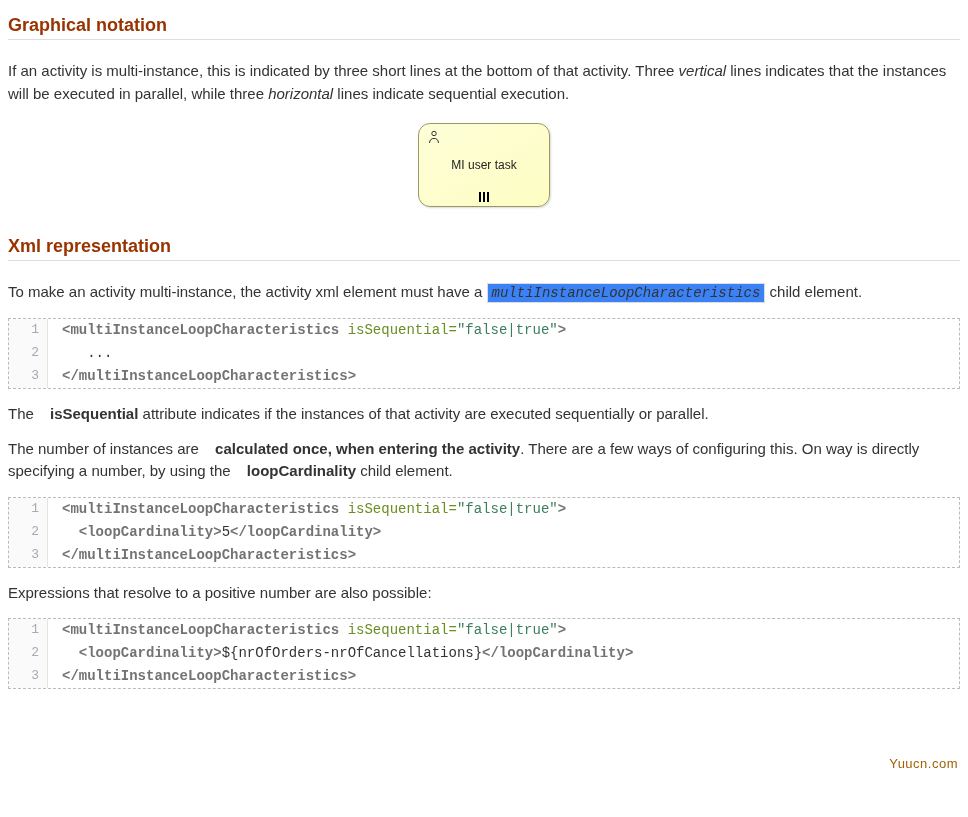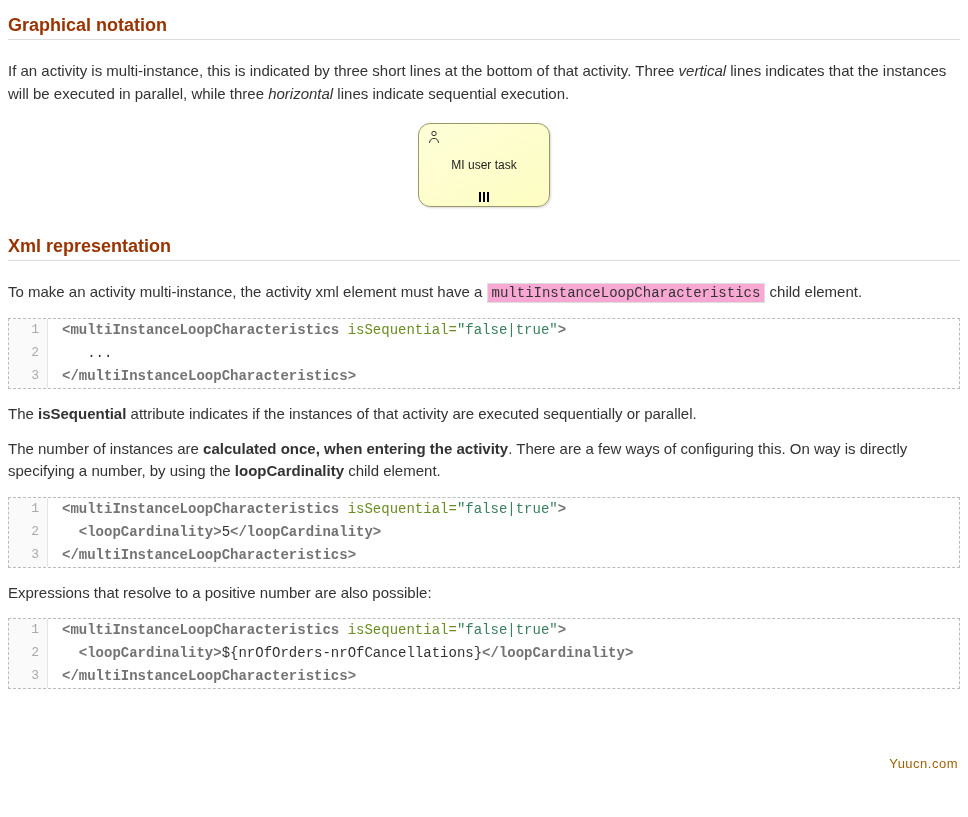--- a/index.html
+++ b/index.html
@@ -15,28 +15,29 @@
   }
   h3.section {
     font-size: 18px;
     font-weight: 700;
     color: #993300;
     margin: 4px 0 20px 0;
     border-bottom: 1px solid #ddd;
   }
   p { margin: 12px 0; }
   em { font-style: italic; }
-  strong { font-weight: 700; }
+  strong { font-weight: 700; margin-left: 12px; }
   code.inline {
     font-family: Consolas, "Courier New", monospace;
-    background: #f9a8d4;
+    background: #3b82f6;
     border: 1px solid #ddd;
     padding: 1px 4px;
     font-size: 14px;
     color: #333;
+    font-style: italic;
   }
 
   
   .diagram {
     display: flex;
     justify-content: center;
     gap: 76px;
     margin: 18px 0 26px 0;
   }
   .task-box {

